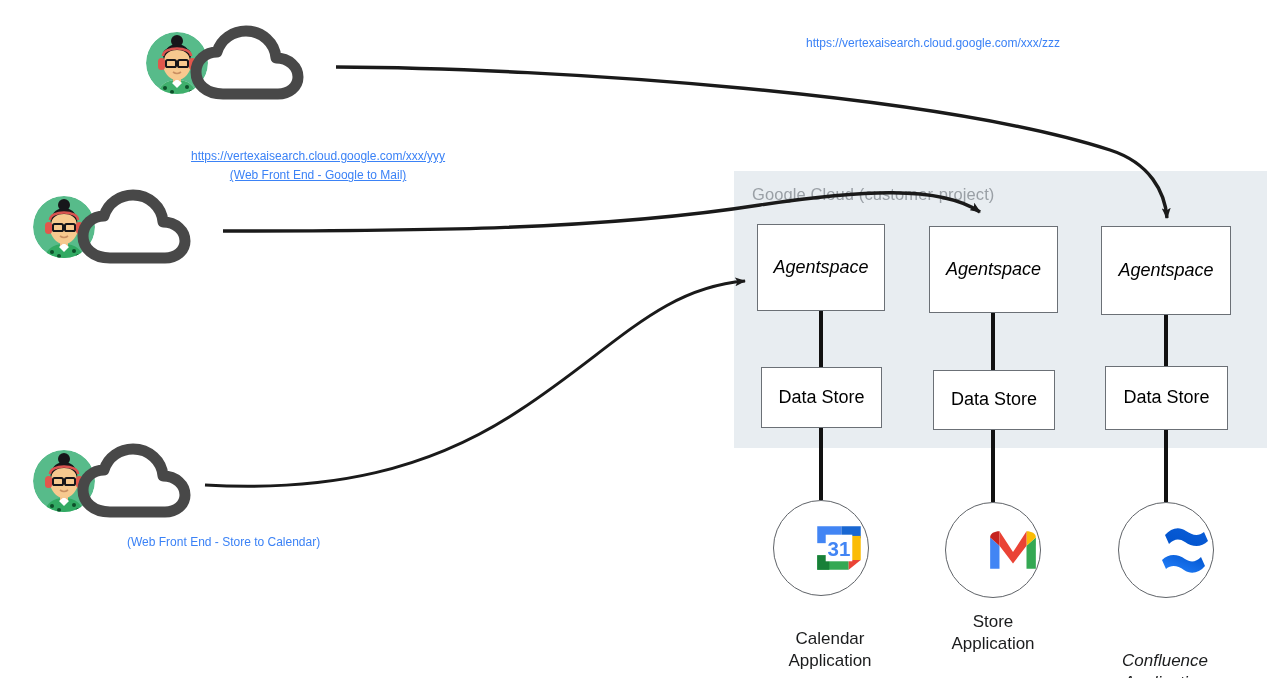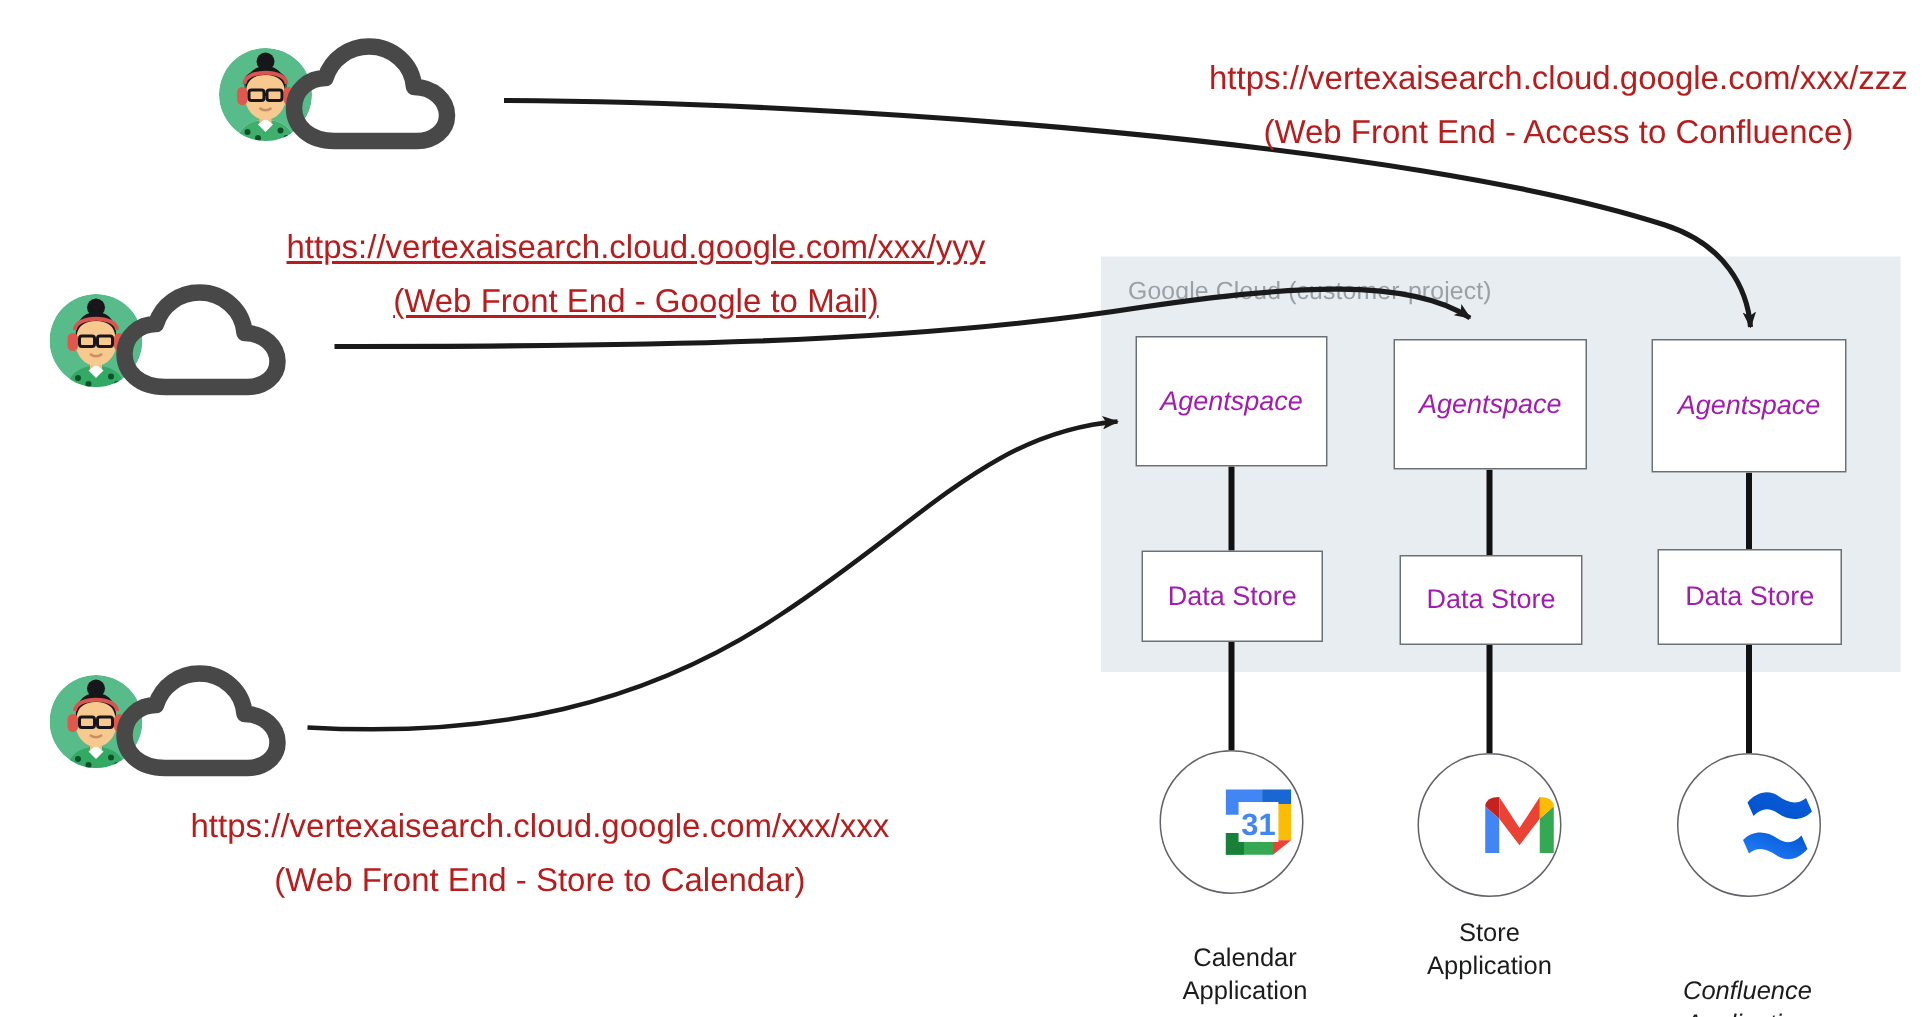--- a/index.html
+++ b/index.html
@@ -52,21 +52,21 @@
     background: #ffffff;
     border: 1.6px solid #6b7076;
     box-sizing: border-box;
     display: flex;
     align-items: center;
     justify-content: center;
     text-align: center;
   }
   .node-box span {
     font-size: 18px;
-    color: #a21caf;
+    color: #000000;
     line-height: 1.1;
   }
   .agentspace span {
     font-style: italic;
   }
 
   
   .app-circle {
     position: absolute;
     width: 96px;
@@ -104,22 +104,22 @@
     left: 42px;
     top: 0;
     width: 120px;
     height: 82px;
   }
 
   
   .url-block {
     position: absolute;
     text-align: center;
-    font-size: 22px;
-    color: #b91c1c;
+    font-size: 12px;
+    color: #3b82f6;
     line-height: 1.62;
     white-space: nowrap;
   }
   .url-block .sub { display: block; }
 </style>
 </head>
 <body>
 
 <div id="canvas">
 
@@ -246,21 +246,20 @@
       </svg>
     </div>
     <div class="cloud-glyph">
       <svg width="120" height="82" viewBox="0 0 120 82">
         <path d="M35 72 C18 72 8 62 8 50 C8 38 18 30 29 30 C33 17 45 9 58 9 C74 9 87 21 88 36 C101 36 110 45 110 55 C110 65 101 72 90 72 Z" fill="none" stroke="#484848" stroke-width="11" stroke-linejoin="round" stroke-linecap="round"></path>
       </svg>
     </div>
   </div>
   <div class="url-block" style="left:806px; top:34px;">
     <span>https://vertexaisearch.cloud.google.com/xxx/zzz</span>
-    <span class="sub">(Web Front End - Access to Confluence)</span>
   </div>
 
   <div class="user-group" style="left:33px; top:186px; width:195px; height:90px;">
     <div class="avatar">
       <svg width="62" height="62" viewBox="0 0 62 62">
         <circle cx="31" cy="31" r="31" fill="#57bb8a"></circle>
         <path d="M31 48 C18 48 13 55 12 62 L50 62 C49 55 44 48 31 48 Z" fill="#2fa85f" opacity="0.92"></path>
         <circle cx="19" cy="56" r="2" fill="#0d4f2a"></circle>
         <circle cx="26" cy="60" r="2" fill="#0d4f2a"></circle>
         <circle cx="41" cy="55" r="2" fill="#0d4f2a"></circle>
@@ -313,17 +312,16 @@
         <path d="M27 40 q4 3 8 0" fill="none" stroke="#c98f62" stroke-width="1.6"></path>
       </svg>
     </div>
     <div class="cloud-glyph">
       <svg width="120" height="82" viewBox="0 0 120 82">
         <path d="M35 72 C18 72 8 62 8 50 C8 38 18 30 29 30 C33 17 45 9 58 9 C74 9 87 21 88 36 C101 36 110 45 110 55 C110 65 101 72 90 72 Z" fill="none" stroke="#484848" stroke-width="11" stroke-linejoin="round" stroke-linecap="round"></path>
       </svg>
     </div>
   </div>
   <div class="url-block" style="left:127px; top:533px;">
-    <span>https://vertexaisearch.cloud.google.com/xxx/xxx</span>
     <span class="sub">(Web Front End - Store to Calendar)</span>
   </div>
 
 </div>
 
 </body></html>

